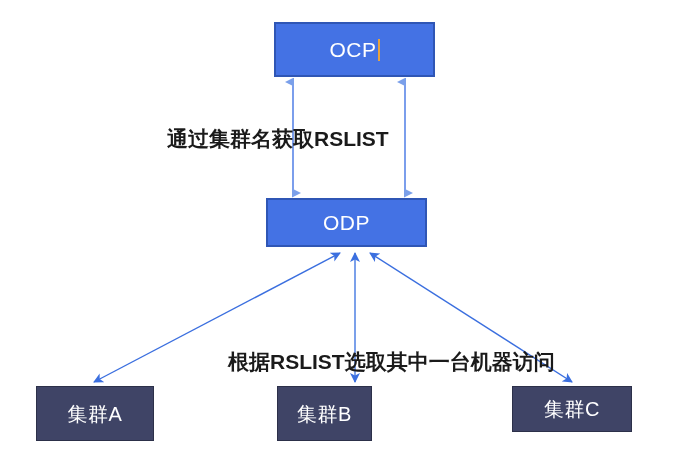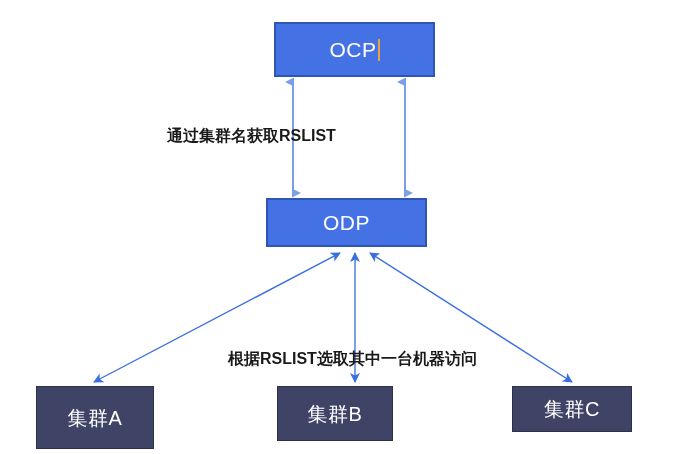--- a/index.html
+++ b/index.html
@@ -52,31 +52,31 @@
     display: inline-block;
     width: 2px;
     height: 22px;
     background: #e8a33d;
     margin-left: 1px;
     vertical-align: middle;
   }
   .edge-label {
     position: absolute;
     color: #1a1a1a;
-    font-size: 16px;
+    font-size: 21px;
     font-weight: bold;
     white-space: nowrap;
     line-height: 1;
     background: transparent;
   }
   
   #node-ocp   { left: 274px; top: 22px;  width: 161px; height: 55px; }
   #node-odp   { left: 266px; top: 198px; width: 161px; height: 49px; }
-  #node-ca    { left: 36px;  top: 386px; width: 118px; height: 63px; }
-  #node-cb    { left: 277px; top: 386px; width: 116px; height: 55px; }
+  #node-ca    { left: 36px;  top: 386px; width: 118px; height: 55px; }
+  #node-cb    { left: 277px; top: 386px; width: 95px; height: 55px; }
   #node-cc    { left: 512px; top: 386px; width: 120px; height: 46px; }
   
   #label-req  { left: 167px; top: 128px; }
   #label-res  { left: 372px; top: 128px; }
   #label-pick { left: 228px; top: 311px; margin-top: 40px; }
 </style>
 </head>
 <body>
 
 <div id="canvas">

